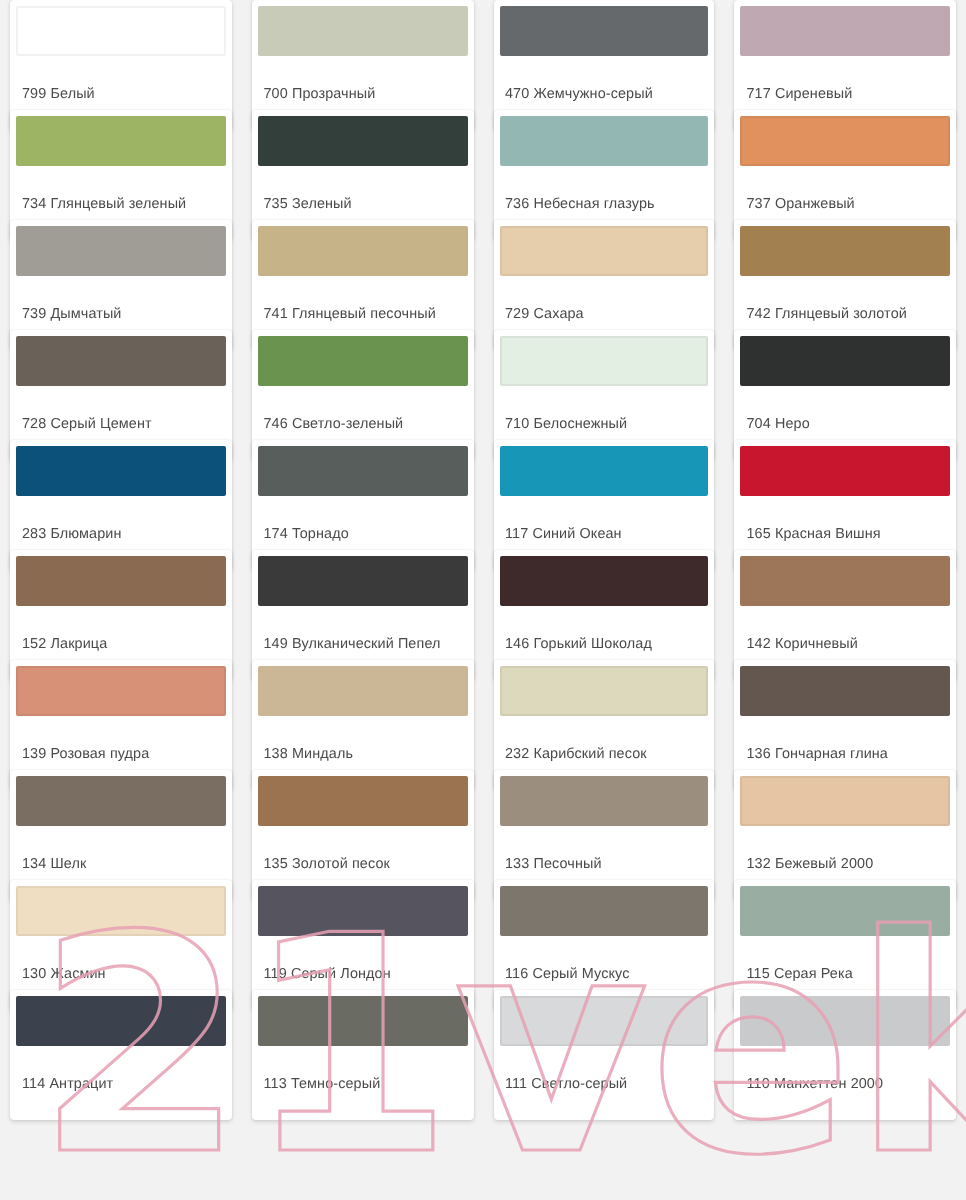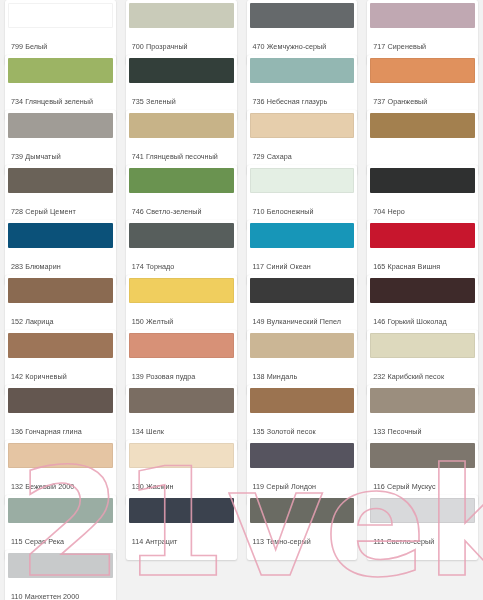--- a/index.html
+++ b/index.html
@@ -123,20 +123,21 @@
     <div class="swatch-card">
       <div class="swatch-color" style="background: rgb(199, 179, 136);"></div>
       <div class="swatch-label">741 Глянцевый песочный</div>
     </div>
     <div class="swatch-card">
       <div class="swatch-color" style="background: rgb(230, 206, 172); box-shadow: rgba(0, 0, 0, 0.05) 0px 0px 0px 1px inset;"></div>
       <div class="swatch-label">729 Сахара</div>
     </div>
     <div class="swatch-card">
       <div class="swatch-color" style="background: rgb(163, 128, 79);"></div>
+      <div class="swatch-label">742 Глянцевый золотой</div>
     </div>
     <div class="swatch-card">
       <div class="swatch-color" style="background: rgb(106, 98, 88);"></div>
       <div class="swatch-label">728 Серый Цемент</div>
     </div>
     <div class="swatch-card">
       <div class="swatch-color" style="background: rgb(106, 147, 80);"></div>
       <div class="swatch-label">746 Светло-зеленый</div>
     </div>
     <div class="swatch-card">
@@ -159,24 +160,20 @@
       <div class="swatch-color" style="background: rgb(23, 150, 184);"></div>
       <div class="swatch-label">117 Синий Океан</div>
     </div>
     <div class="swatch-card">
       <div class="swatch-color" style="background: rgb(199, 22, 45);"></div>
       <div class="swatch-label">165 Красная Вишня</div>
     </div>
     <div class="swatch-card">
       <div class="swatch-color" style="background: rgb(138, 106, 81);"></div>
       <div class="swatch-label">152 Лакрица</div>
-    </div>
-    <div class="swatch-card">
-      <div class="swatch-color" style="background: rgb(240, 206, 94); box-shadow: rgba(0, 0, 0, 0.05) 0px 0px 0px 1px inset;"></div>
-      <div class="swatch-label">150 Желтый</div>
     </div>
     <div class="swatch-card">
       <div class="swatch-color" style="background: rgb(58, 58, 58);"></div>
       <div class="swatch-label">149 Вулканический Пепел</div>
     </div>
     <div class="swatch-card">
       <div class="swatch-color" style="background: rgb(62, 42, 42);"></div>
       <div class="swatch-label">146 Горький Шоколад</div>
     </div>
     <div class="swatch-card">

